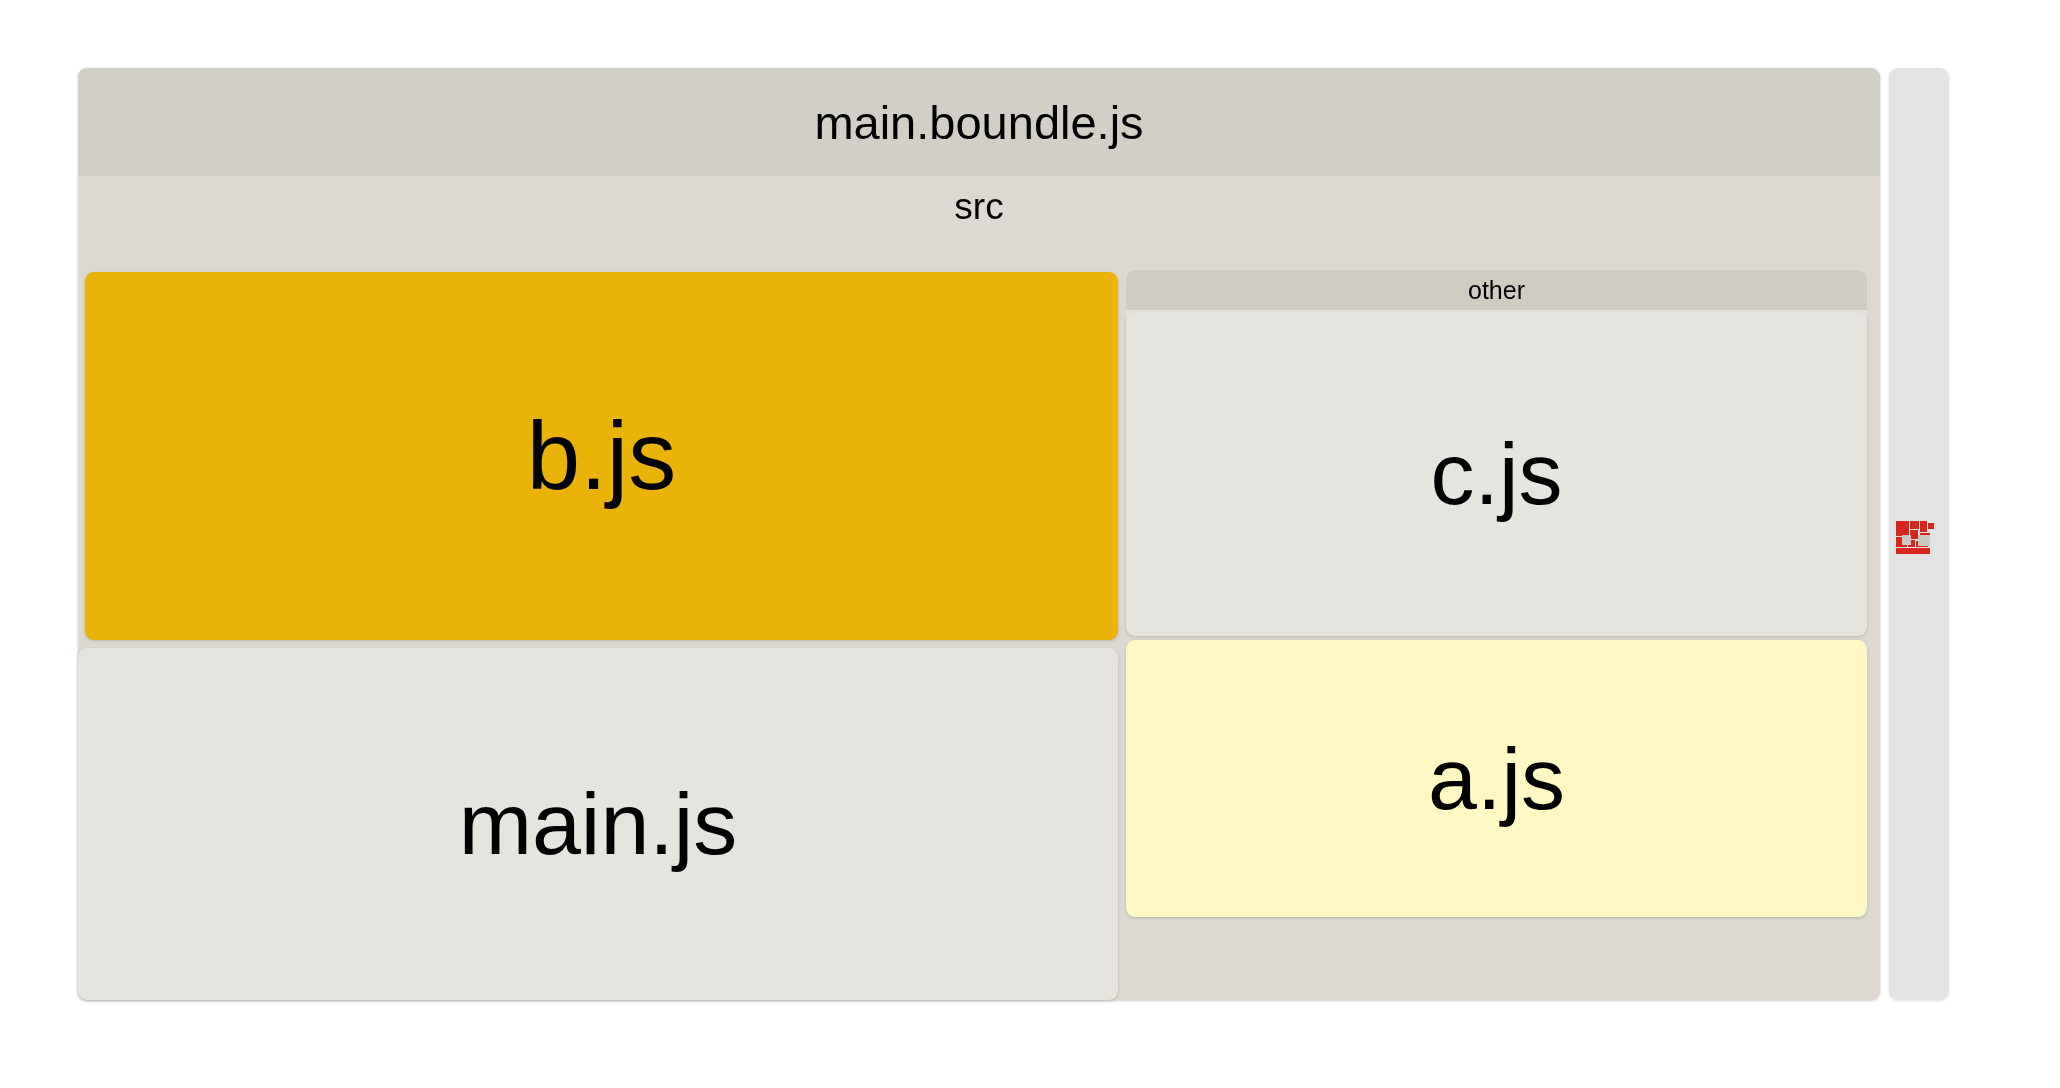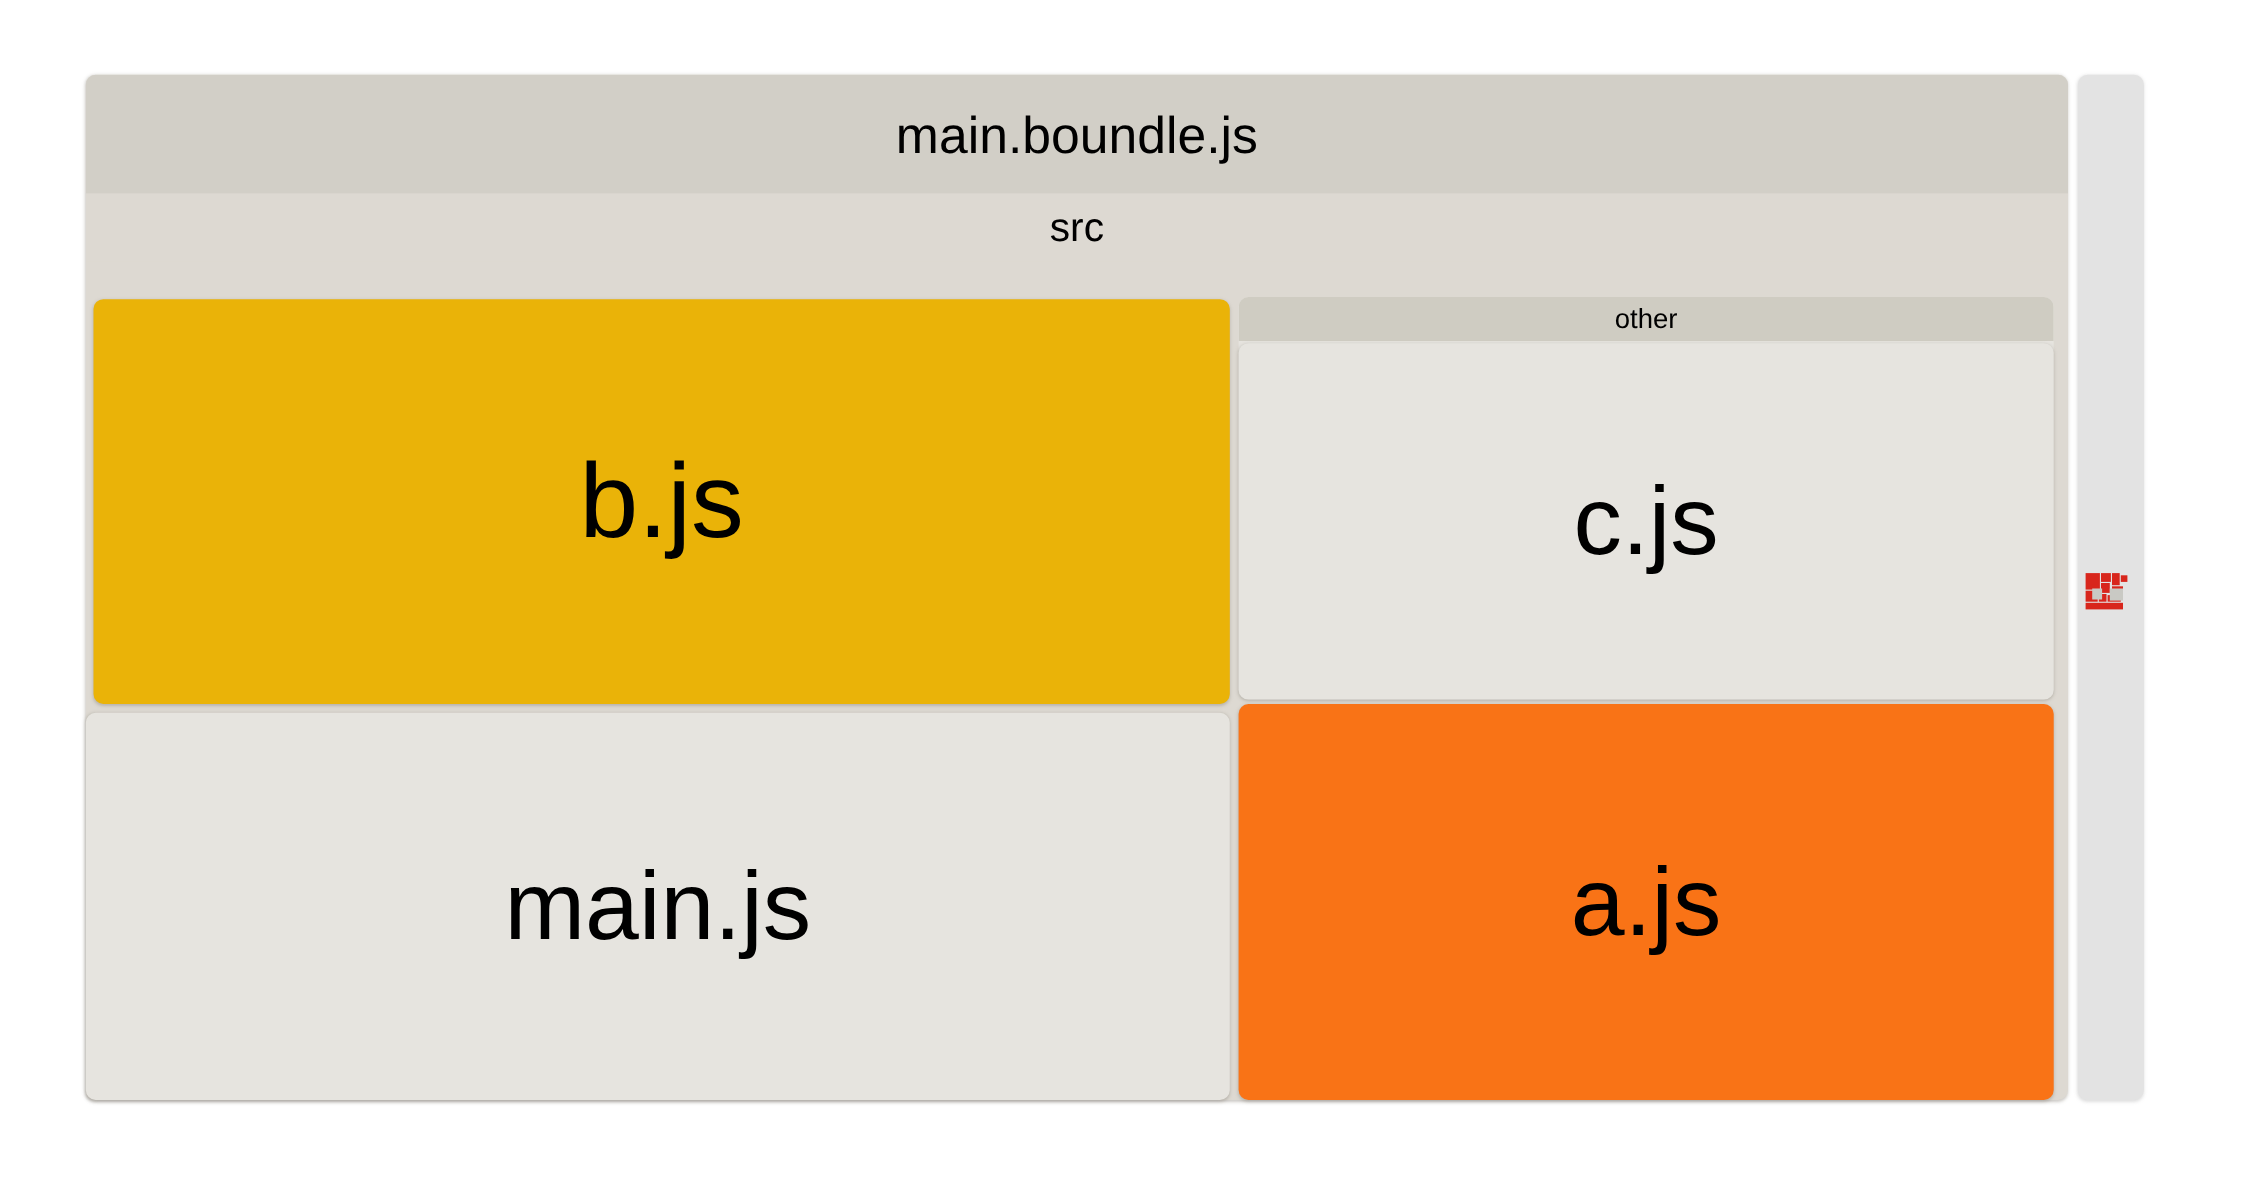--- a/index.html
+++ b/index.html
@@ -120,22 +120,22 @@
     width: 741px;
     height: 324px;
     background: #e6e4df;
   }
   #cjs-tile .leaf-label { font-size: 88px; }
 
   #ajs-tile {
     left: 1126px;
     top: 640px;
     width: 741px;
-    height: 360px;
-    background: #f97316;
+    height: 277px;
+    background: #fef9c3;
   }
   #ajs-tile .leaf-label { font-size: 88px; }
 
   
   #sidecol-tile {
     left: 1889px;
     top: 68px;
     width: 60px;
     height: 932px;
     background: #e3e3e3;

